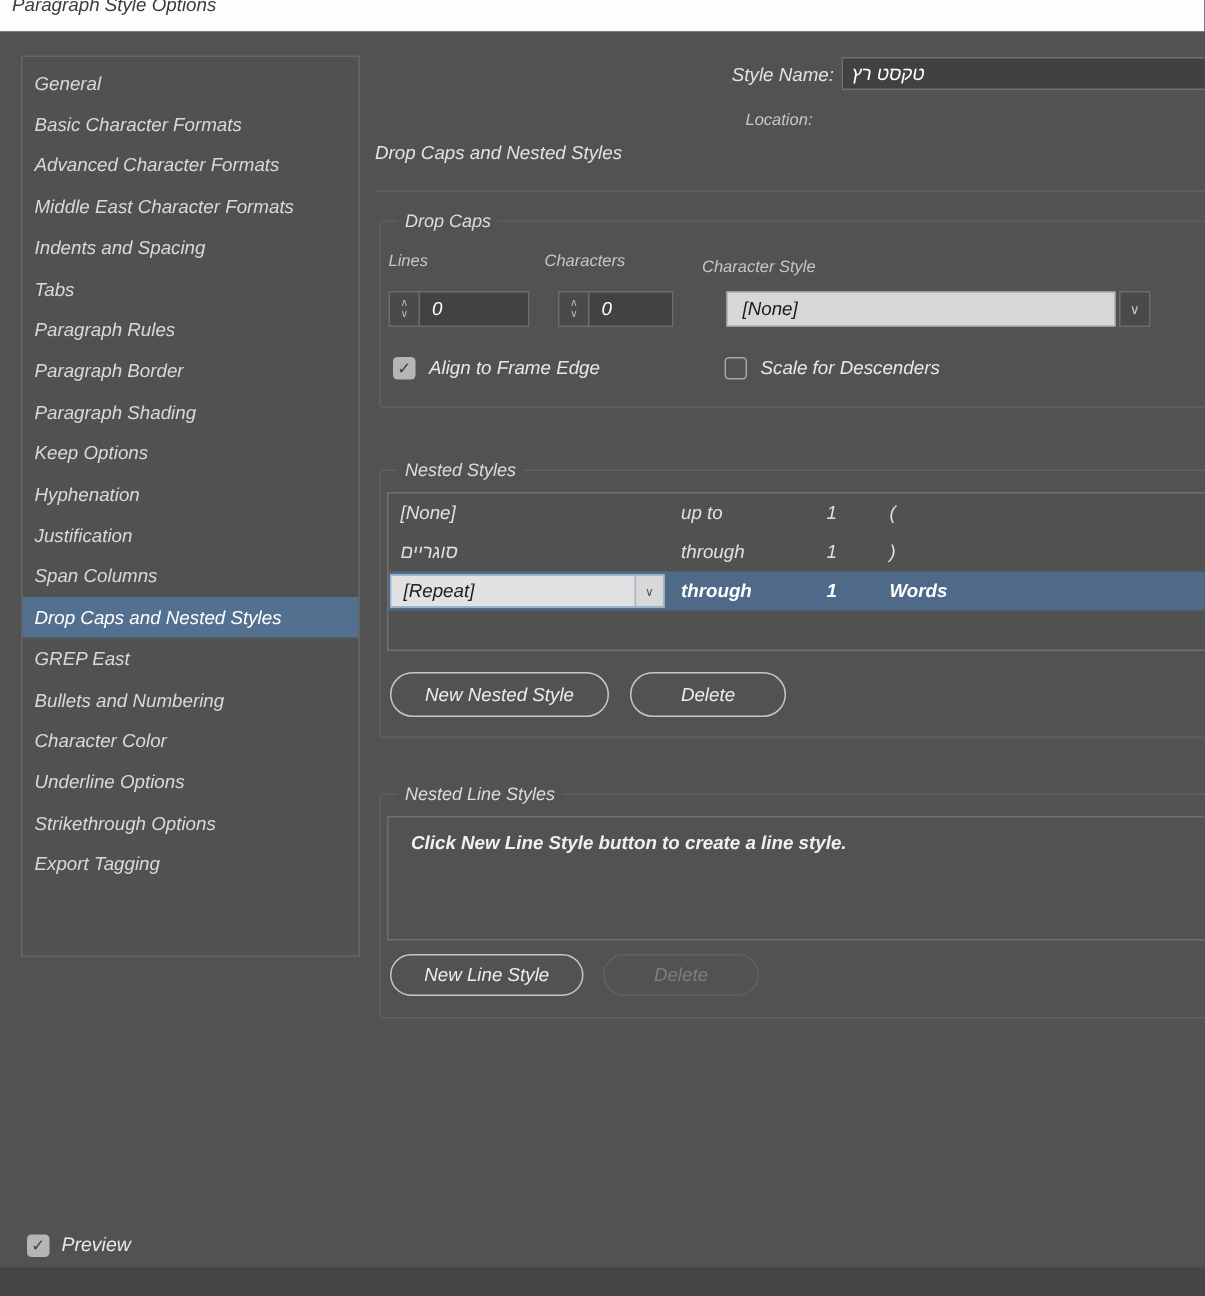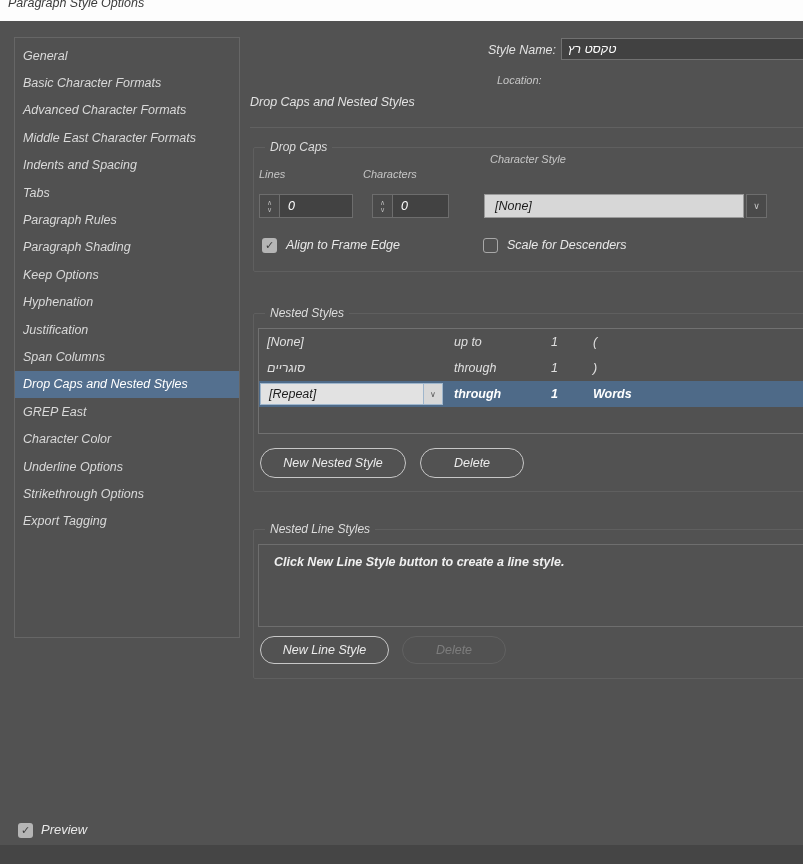--- a/index.html
+++ b/index.html
@@ -86,46 +86,48 @@
 <div class="abs dialog">
 
   <div class="abs sidebar">
     <div class="side-item">General</div>
     <div class="side-item">Basic Character Formats</div>
     <div class="side-item">Advanced Character Formats</div>
     <div class="side-item">Middle East Character Formats</div>
     <div class="side-item">Indents and Spacing</div>
     <div class="side-item">Tabs</div>
     <div class="side-item">Paragraph Rules</div>
+    <div class="side-item">Paragraph Border</div>
     <div class="side-item">Paragraph Shading</div>
     <div class="side-item">Keep Options</div>
     <div class="side-item">Hyphenation</div>
     <div class="side-item">Justification</div>
     <div class="side-item">Span Columns</div>
     <div class="side-item selected">Drop Caps and Nested Styles</div>
     <div class="side-item">GREP East</div>
+    <div class="side-item">Bullets and Numbering</div>
     <div class="side-item">Character Color</div>
     <div class="side-item">Underline Options</div>
     <div class="side-item">Strikethrough Options</div>
     <div class="side-item">Export Tagging</div>
   </div>
 
   <div class="abs lbl" style="left:420px;top:22px;width:136px;text-align:right;">Style Name:</div>
   <input class="abs name-input" style="left: 561px; top: 17px; width: 252px; height: 22px;" value="טקסט רץ">
   <div class="abs small-lbl" style="left:497px;top:53px;">Location:</div>
 
   <div class="abs lbl" style="left:250px;top:74px;">Drop Caps and Nested Styles</div>
   <div class="abs separator" style="left:250px;top:106px;width:553px;"></div>
 
   <div class="abs fset" style="left:253px;top:126px;width:560px;height:125px;">
     <div class="legend">Drop Caps</div>
 
     <div class="abs small-lbl" style="left:5px;top:20px;">Lines</div>
     <div class="abs small-lbl" style="left:109px;top:20px;">Characters</div>
-    <div class="abs small-lbl" style="left:214px;top:5px;margin-left:22px;">Character Style</div>
+    <div class="abs small-lbl" style="left:214px;top:24px;">Character Style</div>
 
     <div class="abs spinbox" style="left:5px;top:46px;">
       <span>∧</span>
       <span>∨</span>
     </div>
     <div class="abs numfield" style="left:25px;top:46px;width:74px;">0</div>
 
     <div class="abs spinbox" style="left:118px;top:46px;">
       <span>∧</span>
       <span>∨</span>

